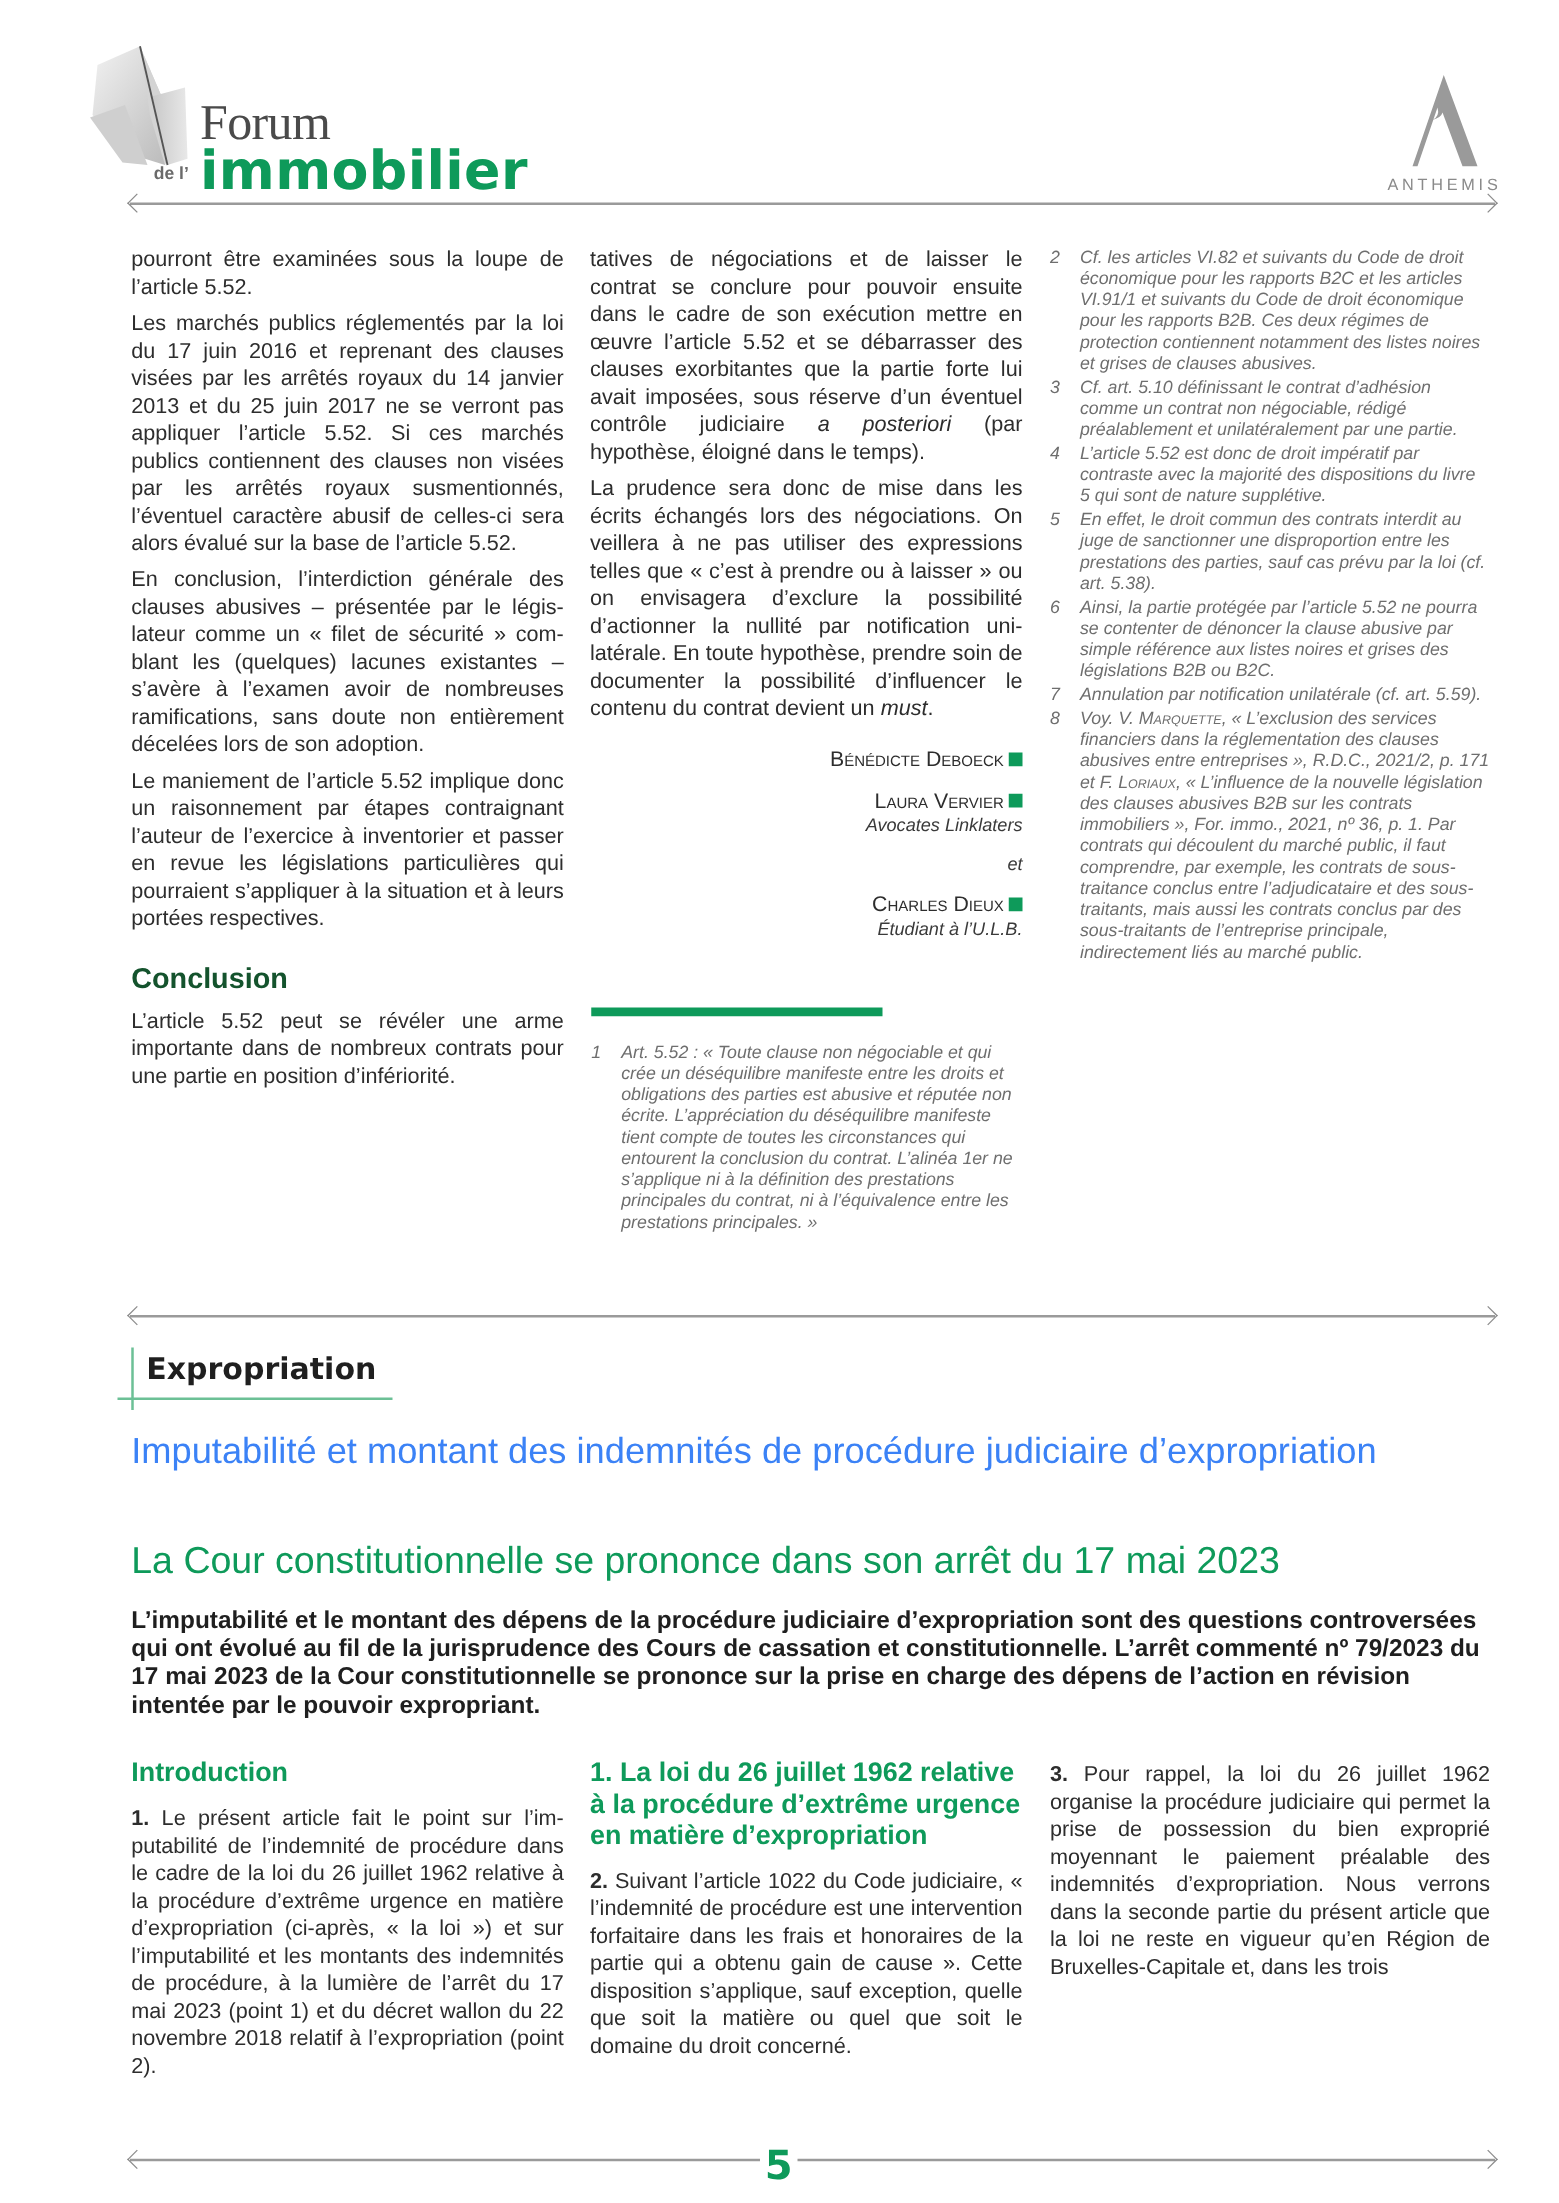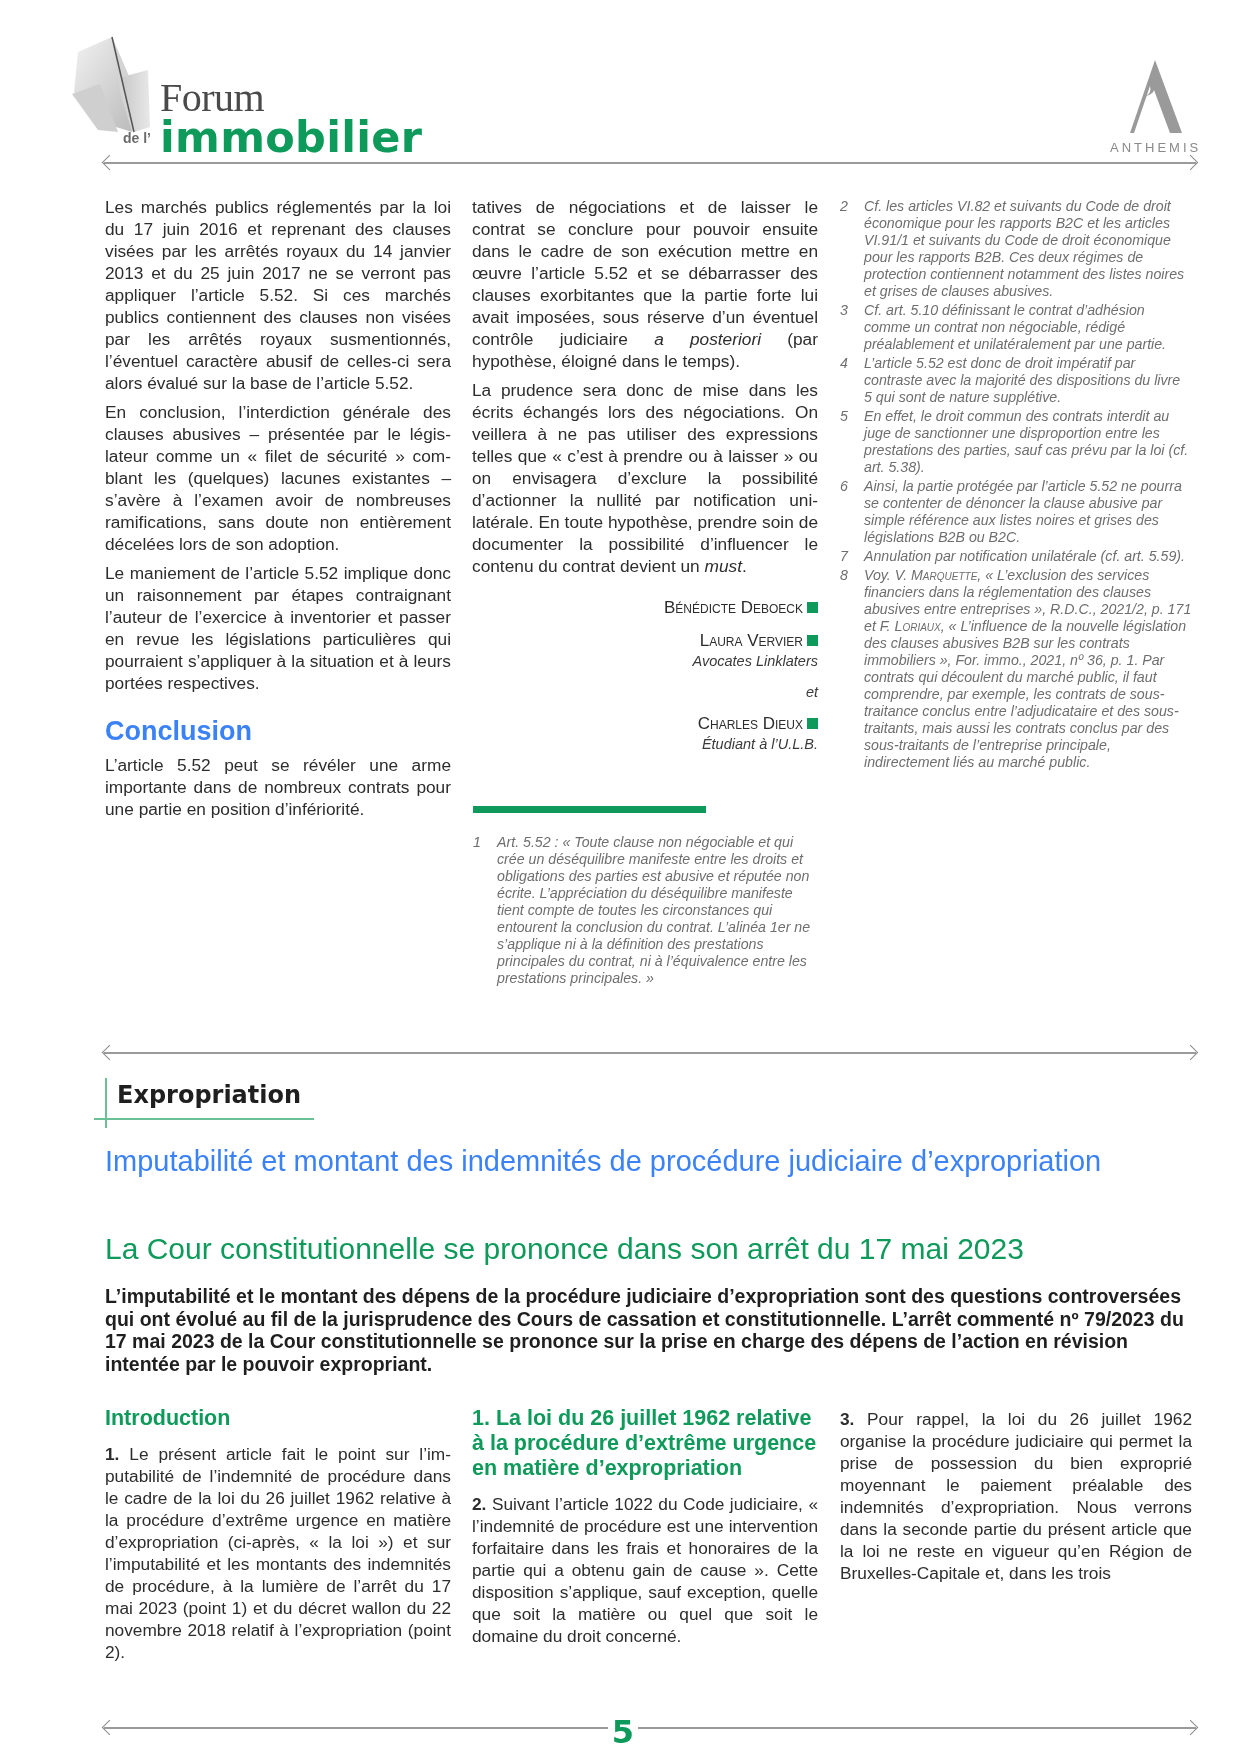--- a/index.html
+++ b/index.html
@@ -18,21 +18,21 @@
   .rule { position: absolute; left: 104px; width: 1092px; height: 2px; background: #9a9a9a; }
   .rule::before { content: ""; position: absolute; left: 0; top: -5px; width: 10px; height: 10px; border-left: 1.5px solid #8a8a8a; border-bottom: 1.5px solid #8a8a8a; transform: rotate(45deg); transform-origin: center; }
   .rule::after { content: ""; position: absolute; right: 0; top: -5px; width: 10px; height: 10px; border-right: 1.5px solid #8a8a8a; border-top: 1.5px solid #8a8a8a; transform: rotate(45deg); transform-origin: center; }
 
   .col { position: absolute; font-size: 17.3px; line-height: 22px; color: #2d2d2d; }
   .col p { text-align: justify; margin-bottom: 7px; hyphens: manual; }
   .col1 { left: 105px; top: 196px; width: 346px; }
   .col2 { left: 472px; top: 196px; width: 346px; }
   .col3 { left: 840px; top: 198px; width: 352px; }
 
-  .h2 { color: #3b82f6; font-weight: bold; font-size: 27px; line-height: 26px; margin: 24px 0 10px 0; }
+  .h2 { color: #14532d; font-weight: bold; font-size: 23px; line-height: 26px; margin: 24px 0 10px 0; }
   .signature { text-align: right; font-size: 15px; line-height: 21px; }
   .sig-name { font-variant: small-caps; font-size: 17px; color: #2d2d2d; margin-top: 10px; }
   .sig-sq { display: inline-block; width: 11px; height: 11px; background: #0e9a5a; margin-left: 4px; vertical-align: 0px; }
   .sig-role { font-style: italic; color: #3a3a3a; font-size: 14.5px; }
 
   .fn-bar { position: absolute; left: 473px; top: 806px; width: 233px; height: 7px; background: #0e9a5a; }
   .footnote { display: flex; font-style: italic; font-size: 14.2px; line-height: 17px; color: #6e6e6e; margin-bottom: 2px; }
   .fn-num { width: 24px; flex: none; }
   .fn-text { flex: 1; }
   .fn1 { position: absolute; left: 473px; top: 834px; width: 350px; }
@@ -84,20 +84,21 @@
 <div class="anthemis">
   <svg width="70" height="80" viewBox="0 0 70 80" style="position:absolute;left:10px;top:0;">
     <path d="M35 2 L10 75 L14 75 L30 28 Q32 35 26 38 Q33 36 34 32 L50 75 L62 75 Z" fill="#9a9a9a"></path>
   </svg>
   <span class="anthemis-label">ANTHEMIS</span>
 </div>
 
 <div class="rule" style="top:162px;"></div>
 
 <div class="col col1">
+  <p>pourront être examinées sous la loupe de l’article 5.52.</p>
   <p>Les marchés publics réglementés par la loi du 17 juin 2016 et reprenant des clauses visées par les arrêtés royaux du 14 janvier 2013 et du 25 juin 2017 ne se verront pas appliquer l’article 5.52. Si ces marchés publics contiennent des clauses non visées par les arrêtés royaux susmen­tionnés, l’éventuel caractère abusif de celles-ci sera alors évalué sur la base de l’article 5.52.</p>
   <p>En conclusion, l’interdiction générale des clauses abusives – présentée par le légis­lateur comme un « filet de sécurité » com­blant les (quelques) lacunes existantes – s’avère à l’examen avoir de nombreuses ramifications, sans doute non entièrement décelées lors de son adoption.</p>
   <p>Le maniement de l’article 5.52 implique donc un raisonnement par étapes contrai­gnant l’auteur de l’exercice à inventorier et passer en revue les législations particu­lières qui pourraient s’appliquer à la situa­tion et à leurs portées respectives.</p>
   <div class="h2">Conclusion</div>
   <p>L’article 5.52 peut se révéler une arme importante dans de nombreux contrats pour une partie en position d’infériorité.</p>
 </div>
 
 <div class="col col2">
   <p><span>tatives de négociations et de laisser le contrat se conclure pour pouvoir ensuite dans le cadre de son exécution mettre en œuvre l’article 5.52 et se débarrasser des clauses exorbitantes que la partie forte lui avait imposées, sous réserve d’un éven­tuel contrôle judiciaire </span><i>a posteriori</i><span> (par hypothèse, éloigné dans le temps).</span></p>
   <p><span>La prudence sera donc de mise dans les écrits échangés lors des négociations. On veillera à ne pas utiliser des expressions telles que « c’est à prendre ou à laisser » ou on envisagera d’exclure la possibilité d’actionner la nullité par notification uni­latérale. En toute hypothèse, prendre soin de documenter la possibilité d’influencer le contenu du contrat devient un </span><i>must</i><span>.</span></p>

